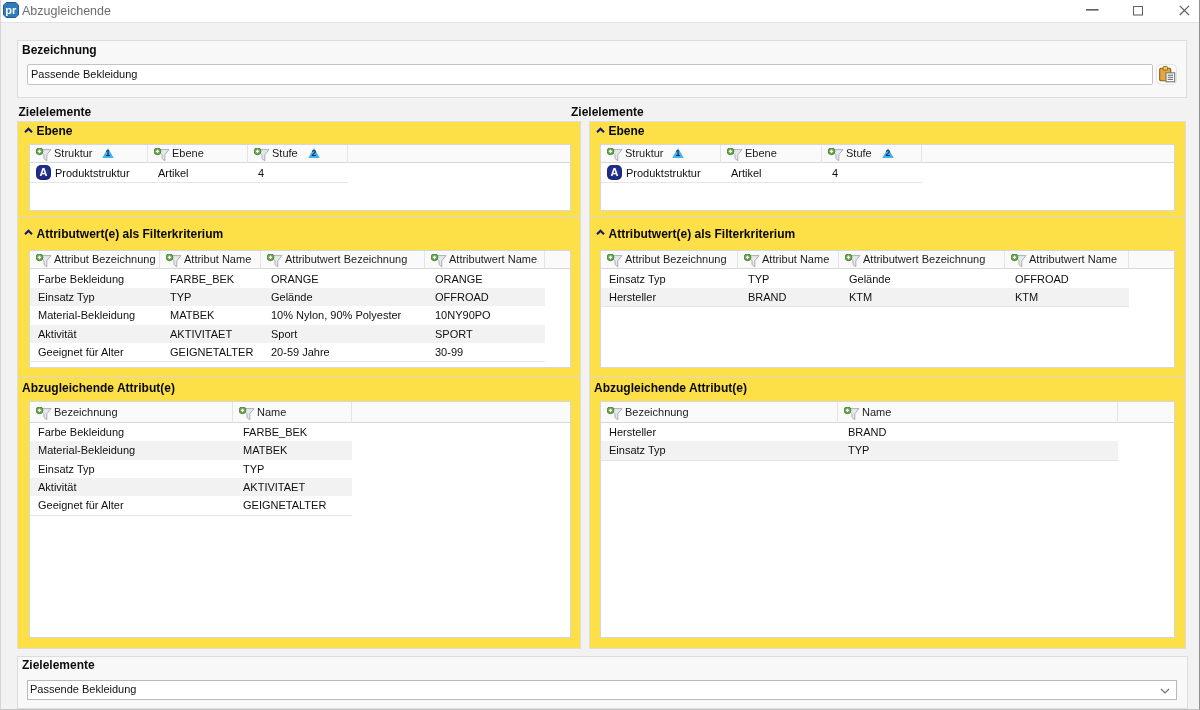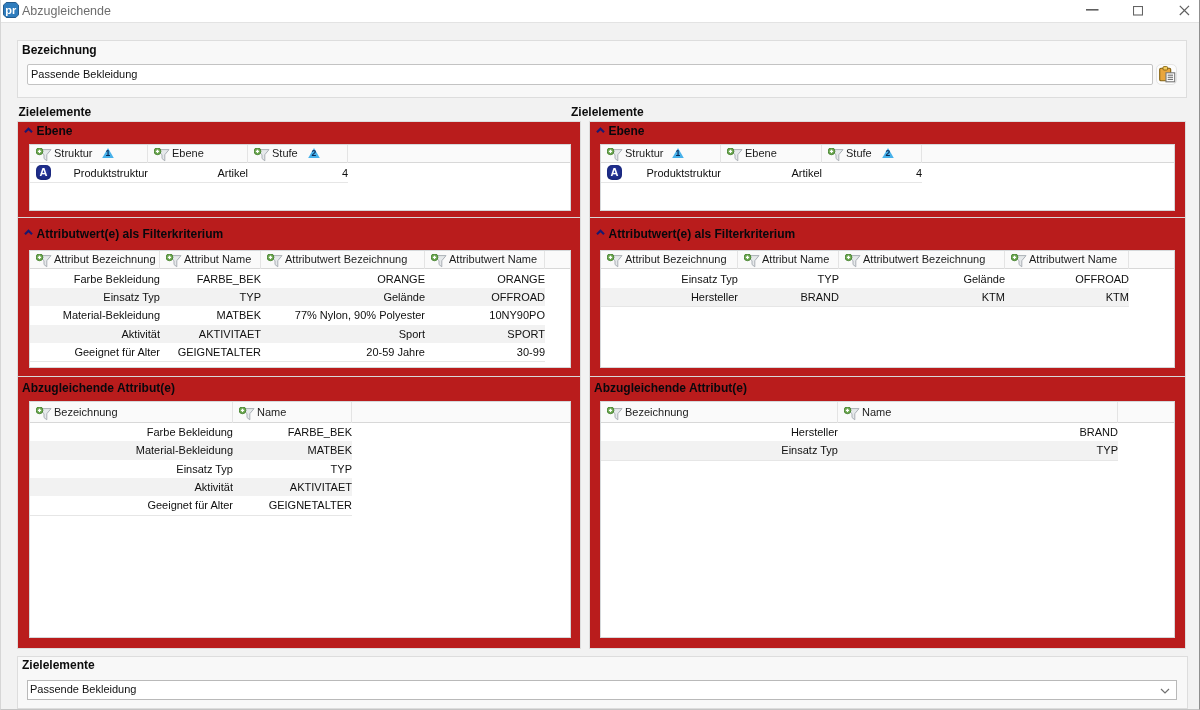--- a/index.html
+++ b/index.html
@@ -23,30 +23,30 @@
 .groupbox { position:absolute; background:#f8f8f8; border:1px solid #dddddd; }
 .glabel { position:absolute; font-weight:bold; font-size:12px; color:#0d0d0d; }
 .textfield {
   position:absolute; background:#fff; border:1px solid #c3c3c3; border-radius:2px;
   padding-left:3px; line-height:19px; font-size:11px; color:#111;
 }
 .pastebtn {
   position:absolute; background:#fcfcfc; border:1px solid #e4e4e4; border-radius:5px;
 }
 .collabel { position:absolute; font-weight:bold; font-size:12px; color:#0d0d0d; }
-.panel { position:absolute; background:#b91c1c; border:1px solid #dddddd; }
+.panel { position:absolute; background:#fde047; border:1px solid #dddddd; }
 .shead { position:absolute; font-weight:bold; color:#08080d; font-size:12px; }
 .chev { position:absolute; }
 .tbox { position:absolute; background:#fff; border:1px solid #d5d8da;text-decoration:underline; }
 .throw { position:absolute; left:0; right:0; top:0; height:18px; background:#fafafa; border-bottom:1px solid #d8d8d8; }
 .hcell { position:absolute; top:0; height:18px; border-right:1px solid #e4e4e4; }
 .hcell .htxt { position:absolute; left:24px; top:2px; color:#1c1c1c; white-space:nowrap; }
 .ficon { position:absolute; left:5.5px; top:3.5px; }
 .drow { position:absolute; height:18.3px; line-height:18px; color:#101010; }
-.dcell { position:absolute; top:0; height:18px; overflow:hidden; white-space:nowrap;text-align:right; }
+.dcell { position:absolute; top:0; height:18px; overflow:hidden; white-space:nowrap; }
 .gray { background:#f2f2f2; }
 .aicon {
   position:absolute; width:15px; height:15px; border-radius:5px;
   background:radial-gradient(circle at 50% 45%, #2c3ca8 0%, #1a2880 65%, #131f6a 100%);
   color:#fff; font-weight:bold; font-size:11px;
   text-align:center; line-height:15px;
 }
 .combo { position:absolute; background:#fff; border:1px solid #b9b9b9; font-size:11px; color:#111; padding-left:2px; }
 </style>
 </head>
@@ -184,21 +184,21 @@
         </div>
         <div class="drow gray" style="left:0;top:37.3px;width:515px">
           <div class="dcell" style="left:8px;width:122px">Einsatz Typ</div>
           <div class="dcell" style="left:140px;width:91px">TYP</div>
           <div class="dcell" style="left:241px;width:154px">Gelände</div>
           <div class="dcell" style="left:405px;width:110px">OFFROAD</div>
         </div>
         <div class="drow" style="left:0;top:55.6px;width:515px">
           <div class="dcell" style="left:8px;width:122px">Material-Bekleidung</div>
           <div class="dcell" style="left:140px;width:91px">MATBEK</div>
-          <div class="dcell" style="left:241px;width:154px">77% Nylon, 90% Polyester</div>
+          <div class="dcell" style="left:241px;width:154px">10% Nylon, 90% Polyester</div>
           <div class="dcell" style="left:405px;width:110px">10NY90PO</div>
         </div>
         <div class="drow gray" style="left:0;top:73.9px;width:515px">
           <div class="dcell" style="left:8px;width:122px">Aktivität</div>
           <div class="dcell" style="left:140px;width:91px">AKTIVITAET</div>
           <div class="dcell" style="left:241px;width:154px">Sport</div>
           <div class="dcell" style="left:405px;width:110px">SPORT</div>
         </div>
         <div class="drow" style="left:0;top:92.2px;width:515px">
           <div class="dcell" style="left:8px;width:122px">Geeignet für Alter</div>

